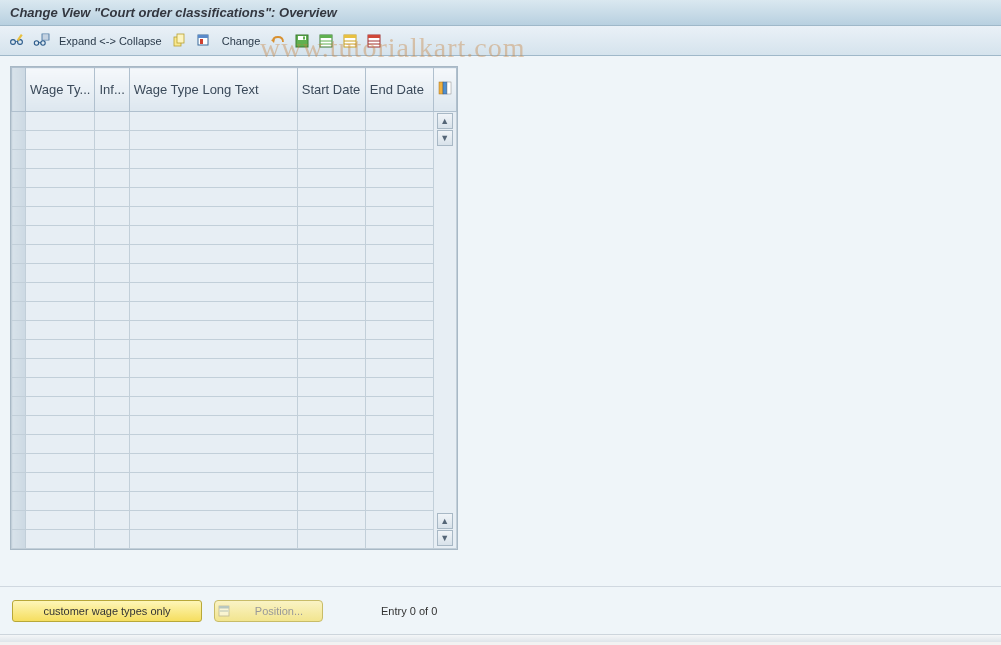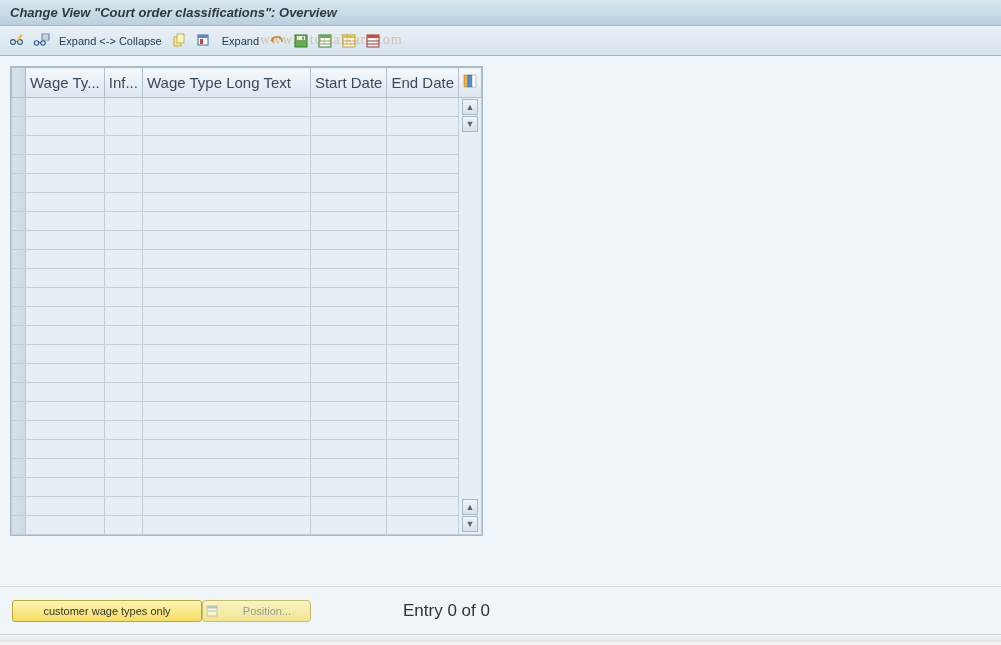--- a/index.html
+++ b/index.html
@@ -65,23 +65,23 @@
     .grid-table {
       border-collapse: collapse;
       background: #e3ebf1;
     }
     .grid-table th {
       background: linear-gradient(to bottom, #f5f8fb, #dde7ef);
       border: 1px solid #b0c0ce;
       color: #3b4a5a;
       font-weight: normal;
       text-align: left;
-      padding: 6px 4px;
+      padding: 13px 4px;
       height: 20px;
-      font-size: 15px;
+      font-size: 13px;
       white-space: nowrap;
       overflow: hidden;
     }
     .grid-table td {
       border: 1px solid #c2cfd9;
       background: #e7eef4;
       height: 19px;
       padding: 0 3px;
     }
     .row-selector {
@@ -119,20 +119,21 @@
       cursor: pointer;
       color: #556677;
       font-size: 9px;
       margin: 1px auto;
     }
     .footer-bar {
       background: #eff5f9;
       padding: 8px 12px;
       display: flex;
       align-items: center;
+      gap: 12px;
       border-top: 1px solid #d0d8e0;
       height: 48px;
     }
     .sap-button {
       background: linear-gradient(to bottom, #fef6b8, #f5de5f);
       border: 1px solid #b8a838;
       border-radius: 3px;
       padding: 3px 12px;
       height: 22px;
       font-size: 11px;
@@ -153,33 +154,33 @@
       padding: 0 8px 0 3px;
     }
     .pos-icon {
       width: 16px;
       height: 16px;
       margin-right: 10px;
       opacity: .5;
     }
     .footer-text {
       color: #333;
-      font-size: 17px;
-      margin-left: 92px;
+      font-size: 11px;
+      margin-left: 46px;
     }
     .bottom-strip {
       height: 8px;
       background: linear-gradient(to bottom, #f4f6f8, #dfe5ea);
       border-top: 1px solid #cdd5dc;
     }
     .watermark {
       position: absolute;
       top: 32px;
       left: 260px;
-      font-size: 14px;
+      font-size: 28px;
       color: rgba(200,130,60,0.4);
       font-family: Georgia, serif;
       letter-spacing: 1px;
       pointer-events: none;
       z-index: 5;
     }
   </style>
 </head>
 <body>
 
@@ -213,21 +214,21 @@
       <rect x="5" y="1" width="7" height="9" fill="#fcf4c0" stroke="#b8a030" stroke-width="0.8"></rect>
     </svg>
   </div>
   <div class="tb-icon">
     <svg width="15" height="15" viewBox="0 0 15 15">
       <rect x="2" y="2" width="10" height="10" fill="#fff" stroke="#3a6a9a" stroke-width="1"></rect>
       <rect x="2" y="2" width="10" height="3" fill="#5a8aca"></rect>
       <rect x="4" y="6" width="3" height="5" fill="#d04030"></rect>
     </svg>
   </div>
-  <span class="tb-text">Expand</span>
+  <span class="tb-text">Change</span>
   <div class="tb-icon">
     <svg width="16" height="14" viewBox="0 0 16 14">
       <path d="M3 7 Q3 3 8 3 Q13 3 13 8" stroke="#d89030" stroke-width="1.8" fill="none"></path>
       <path d="M1 6 L4 9 L5 5 Z" fill="#d89030"></path>
     </svg>
   </div>
   <div class="tb-icon">
     <svg width="14" height="14" viewBox="0 0 14 14">
       <rect x="1" y="1" width="12" height="12" fill="#60b050" stroke="#3a7a30"></rect>
       <rect x="3" y="2" width="8" height="4" fill="#fff"></rect>

